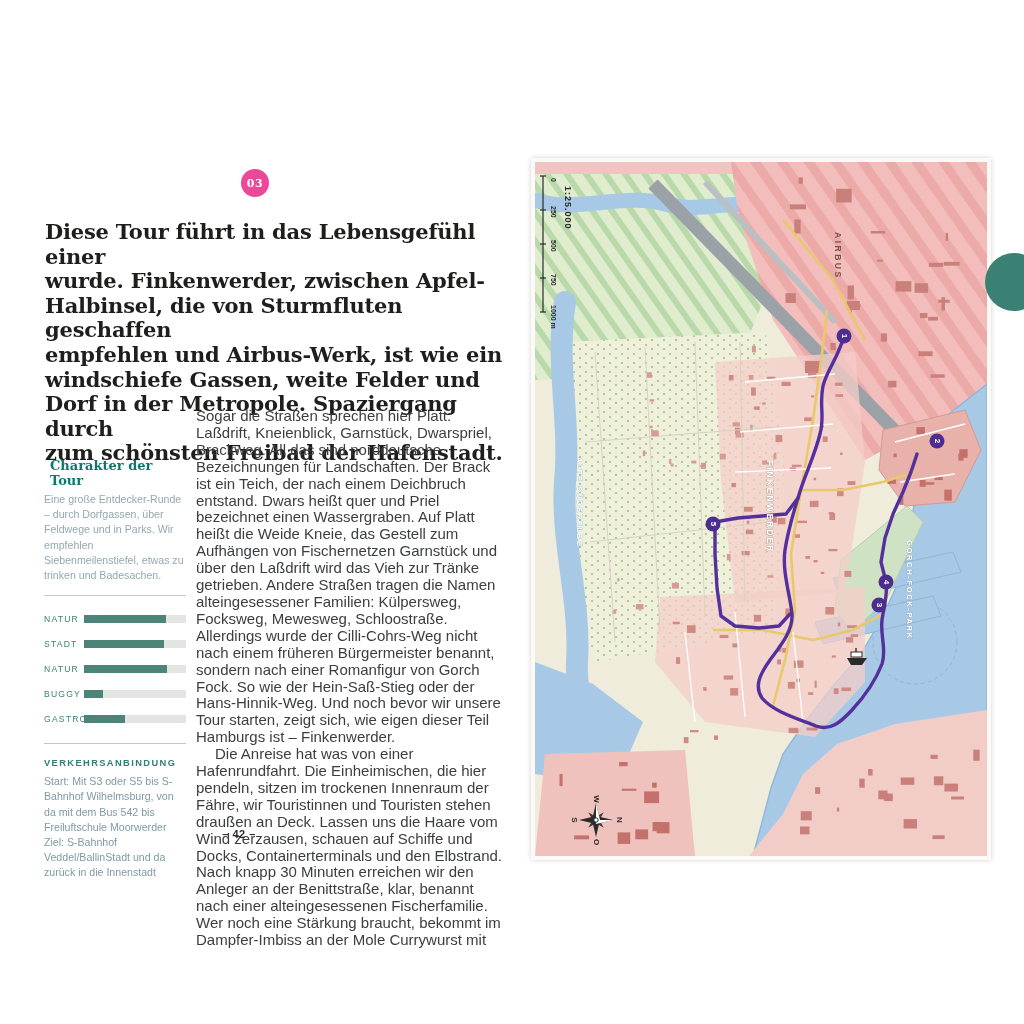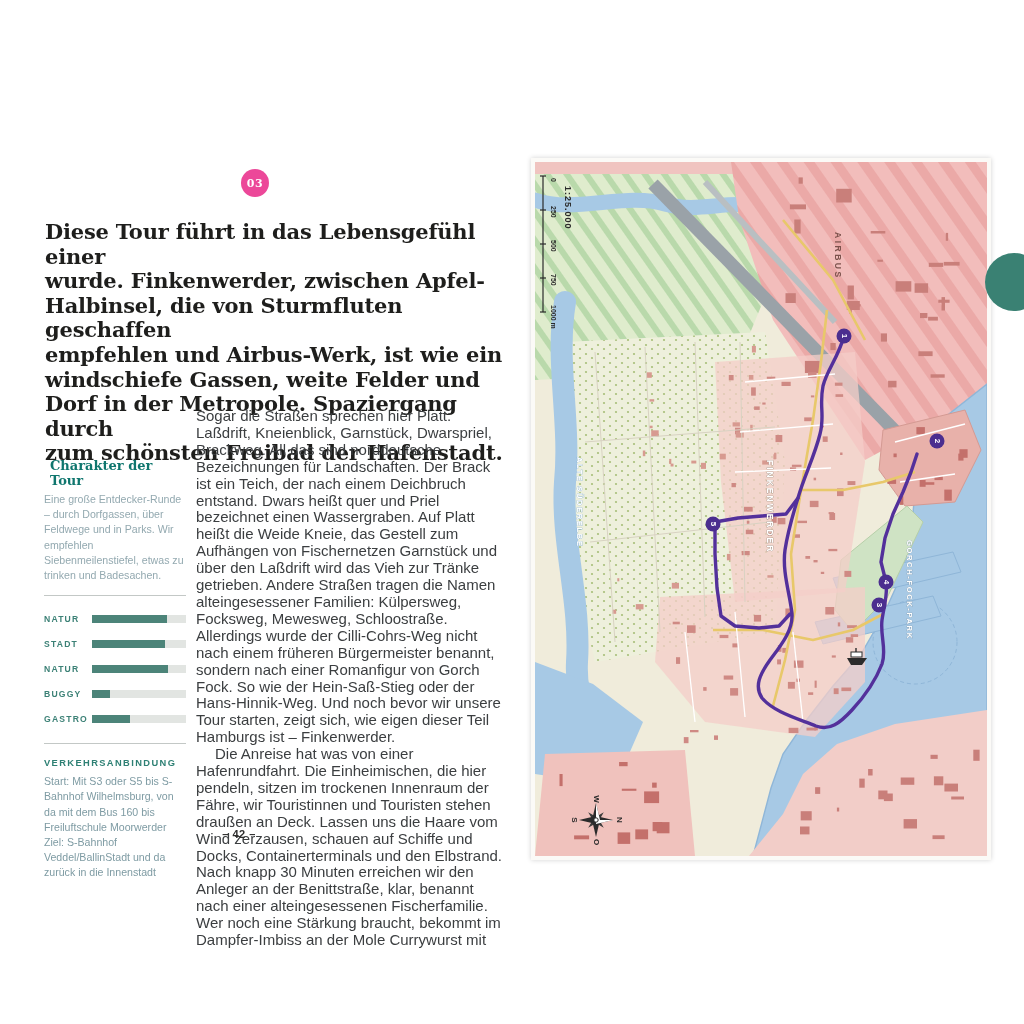--- a/index.html
+++ b/index.html
@@ -10,21 +10,21 @@
          background:#ec4899;color:#fff;font-family:"DejaVu Serif",serif;font-weight:bold;
          font-size:11px;display:flex;align-items:center;justify-content:center;letter-spacing:.5px;}
   .headline{position:absolute;left:45px;top:220px;width:470px;
             font-family:"DejaVu Serif",serif;font-weight:bold;color:#1e1e1c;
             font-size:21px;line-height:24.6px;letter-spacing:-0.2px;}
   .sidebar{position:absolute;left:44px;top:458px;width:142px;}
   .sb-title{font-family:"DejaVu Serif",serif;font-weight:bold;color:#0f766e;font-size:13px;margin:0 0 4px 6px;}
   .sb-text{color:#93a9b0;font-size:10.6px;line-height:15.2px;margin:0;}
   .sb-rule{border:none;border-top:1px solid #c3c8c6;margin:12px 0 10px 0;}
   .rating-row{display:flex;align-items:center;height:25px;}
-  .rating-label{width:48px;color:#3c8176;font-size:8.6px;font-weight:bold;letter-spacing:1.2px;}
+  .rating-label{width:40px;color:#3c8176;font-size:8.6px;font-weight:normal;letter-spacing:1.2px;}
   .rating-bar{flex:1;height:8px;background:#e2e5e2;position:relative;}
   .rating-fill{position:absolute;left:0;top:0;bottom:0;background:#4c8479;}
   .sb-transport-title{color:#2e8074;font-size:9.3px;font-weight:bold;letter-spacing:1.4px;margin:14px 0 6px 0;}
   .sb-transport{color:#7e9ba3;font-size:10.6px;line-height:15.2px;margin:0;}
   .bodycol{position:absolute;left:196px;top:408px;width:313px;color:#3b3e40;
            font-size:15px;line-height:16.9px;}
   .bodycol p{margin:0;}
   .bodycol p + p{text-indent:19px;}
   .pagenum{position:absolute;left:164px;top:828px;width:150px;text-align:center;
            color:#2e2e2e;font-size:11px;font-weight:bold;letter-spacing:.5px;}
@@ -82,21 +82,21 @@
       </div>
       <div class="rating-row">
         <span class="rating-label">GASTRO</span>
         <span class="rating-bar">
             <span class="rating-fill" style="width: 40%;"></span>
           </span>
       </div>
     </div>
     <hr class="sb-rule">
     <p class="sb-transport-title">VERKEHRSANBINDUNG</p>
-    <p class="sb-transport">Start: Mit S3 oder S5 bis S-Bahnhof Wilhelmsburg, von da mit dem Bus 160 bis Freiluftschule Moorwerder</p>
+    <p class="sb-transport">Start: Mit S3 oder S5 bis S-Bahnhof Wilhelmsburg, von da mit dem Bus 542 bis Freiluftschule Moorwerder</p>
     <p class="sb-transport">Ziel: S-Bahnhof Veddel/BallinStadt und da zurück in die Innenstadt</p>
   </div>
 
   <div class="bodycol">
     <p>Sogar die Straßen sprechen hier Platt: Laßdrift, Kneienblick, Garnstück, Dwarspriel, Brackweg. All das sind norddeutsche Bezeichnungen für Landschaften. Der Brack ist ein Teich, der nach einem Deichbruch entstand. Dwars heißt quer und Priel bezeichnet einen Wassergraben. Auf Platt heißt die Weide Kneie, das Gestell zum Aufhängen von Fischernetzen Garnstück und über den Laßdrift wird das Vieh zur Tränke getrieben. Andere Straßen tragen die Namen alteingesessener Familien: Külpersweg, Focksweg, Mewesweg, Schloostraße. Allerdings wurde der Cilli-Cohrs-Weg nicht nach einem früheren Bürgermeister benannt, sondern nach einer Romanfigur von Gorch Fock. So wie der Hein-Saß-Stieg oder der Hans-Hinnik-Weg. Und noch bevor wir unsere Tour starten, zeigt sich, wie eigen dieser Teil Hamburgs ist – Finkenwerder.</p>
     <p>Die Anreise hat was von einer Hafenrundfahrt. Die Einheimischen, die hier pendeln, sitzen im trockenen Innenraum der Fähre, wir Touristinnen und Touristen stehen draußen an Deck. Lassen uns die Haare vom Wind zerzausen, schauen auf Schiffe und Docks, Containerterminals und den Elbstrand. Nach knapp 30 Minuten erreichen wir den Anleger an der Benittstraße, klar, benannt nach einer alteingesessenen Fischerfamilie. Wer noch eine Stärkung braucht, bekommt im Dampfer-Imbiss an der Mole Currywurst mit</p>
   </div>
 
   <div class="pagenum">– 42 –</div>
 

